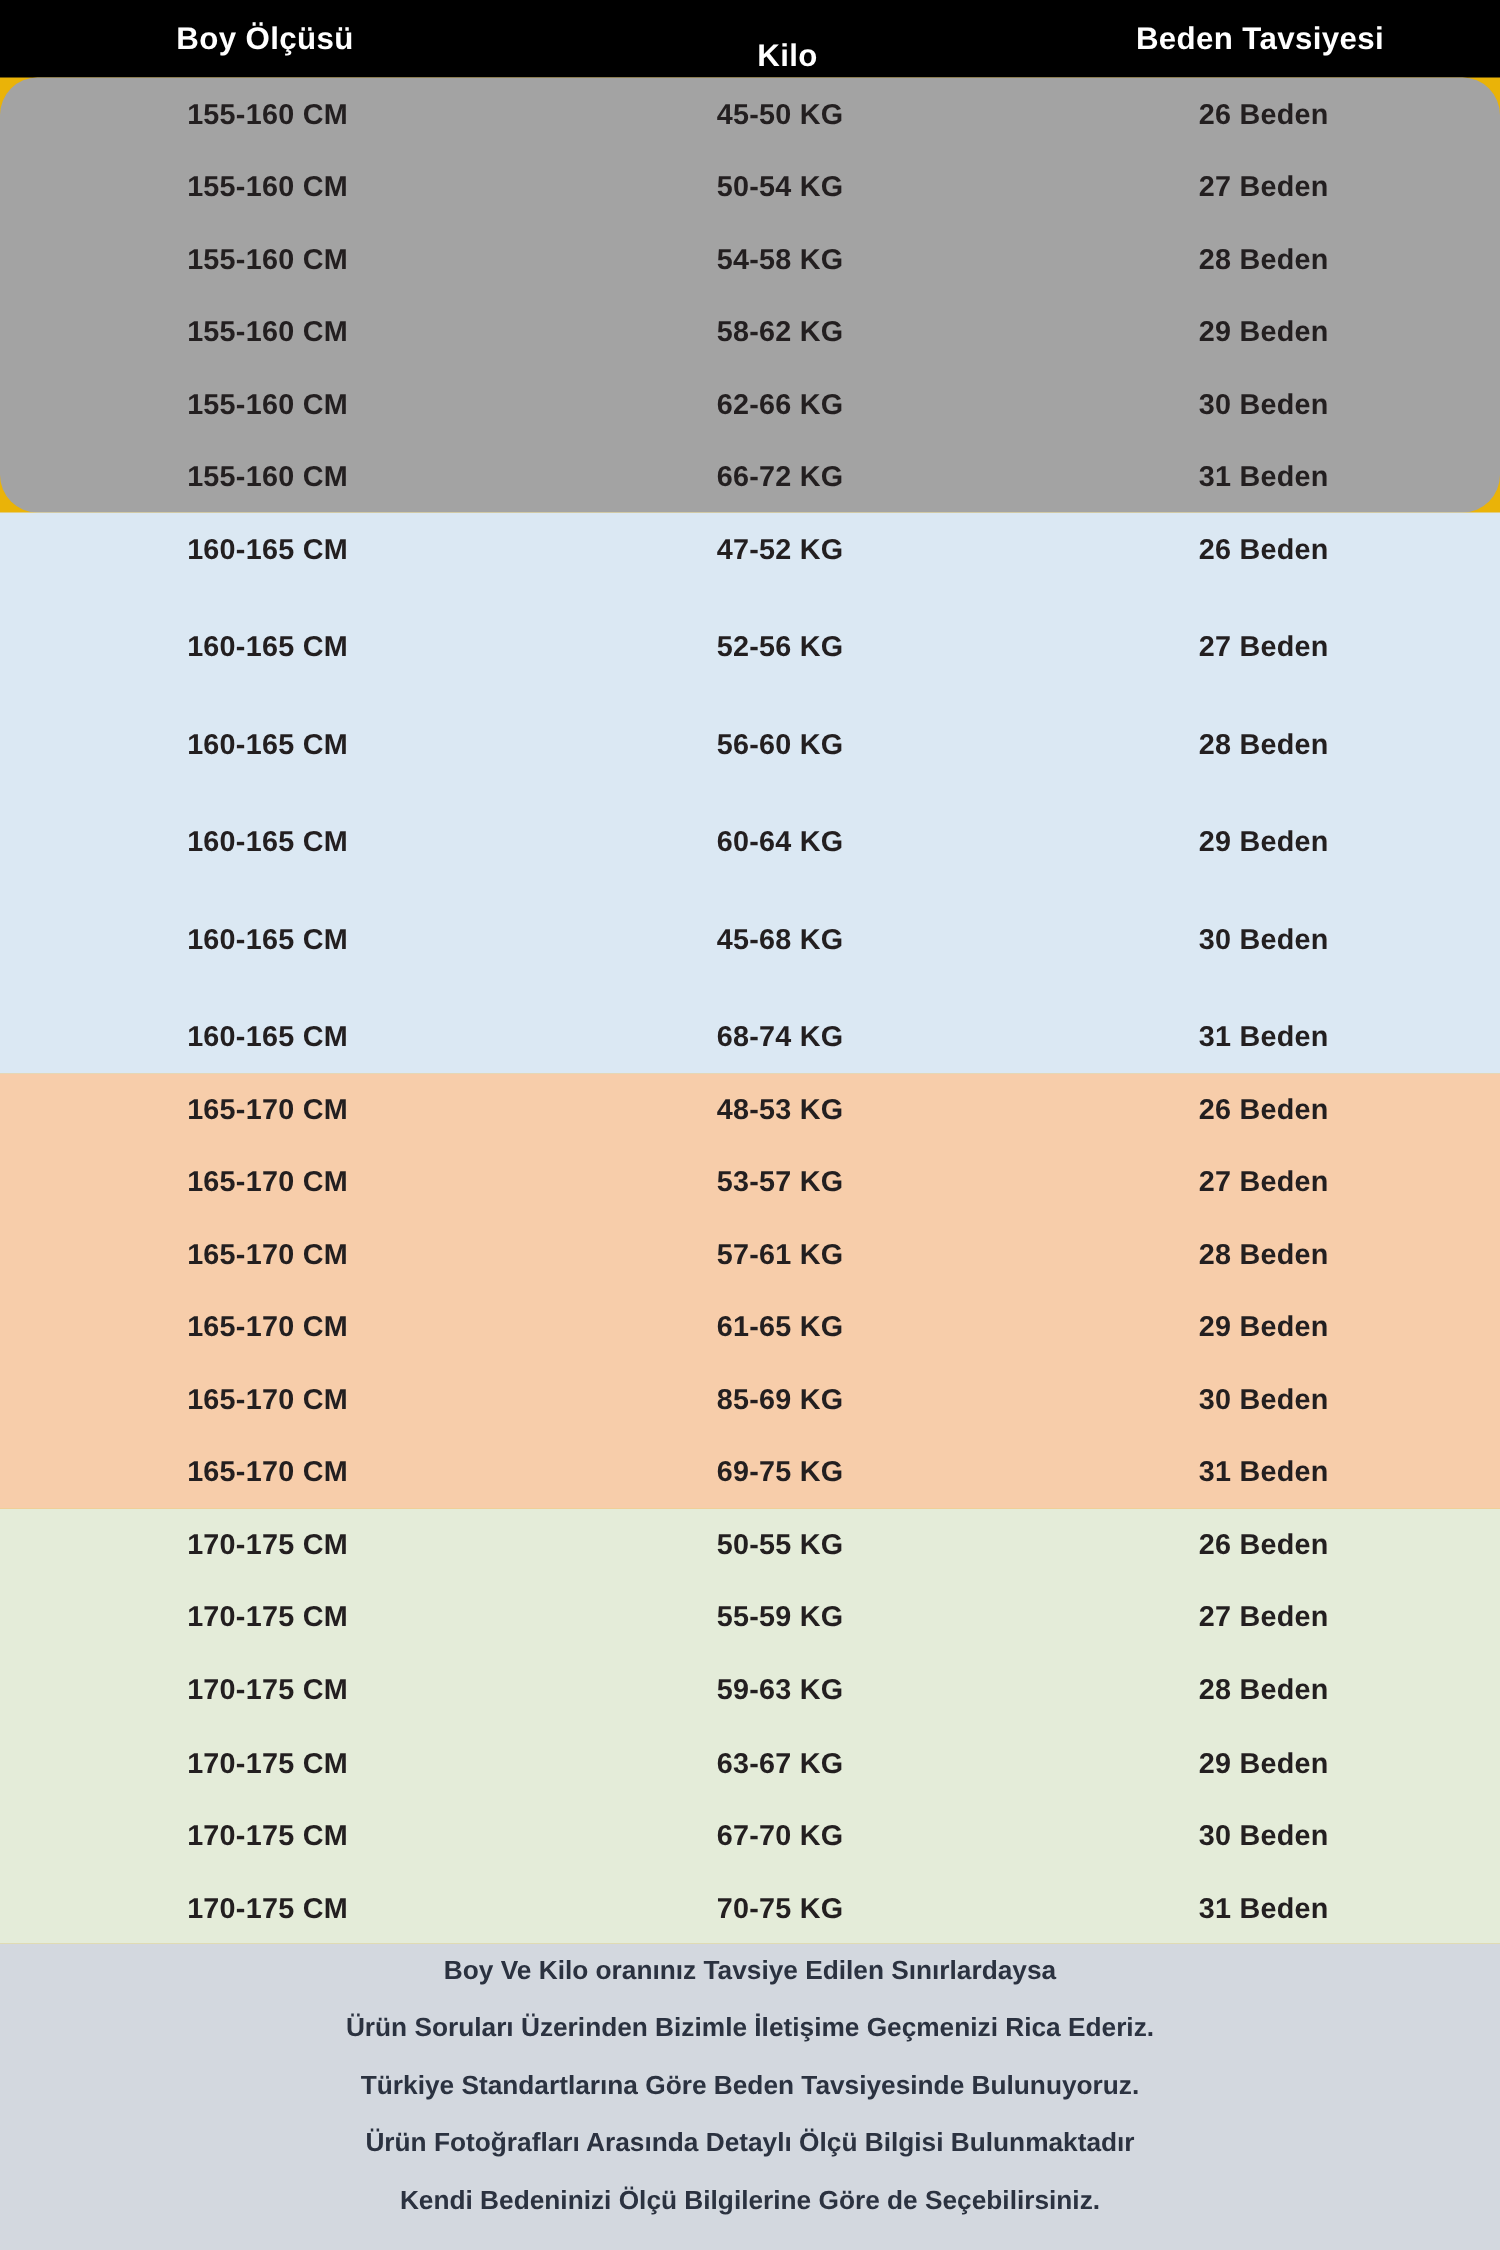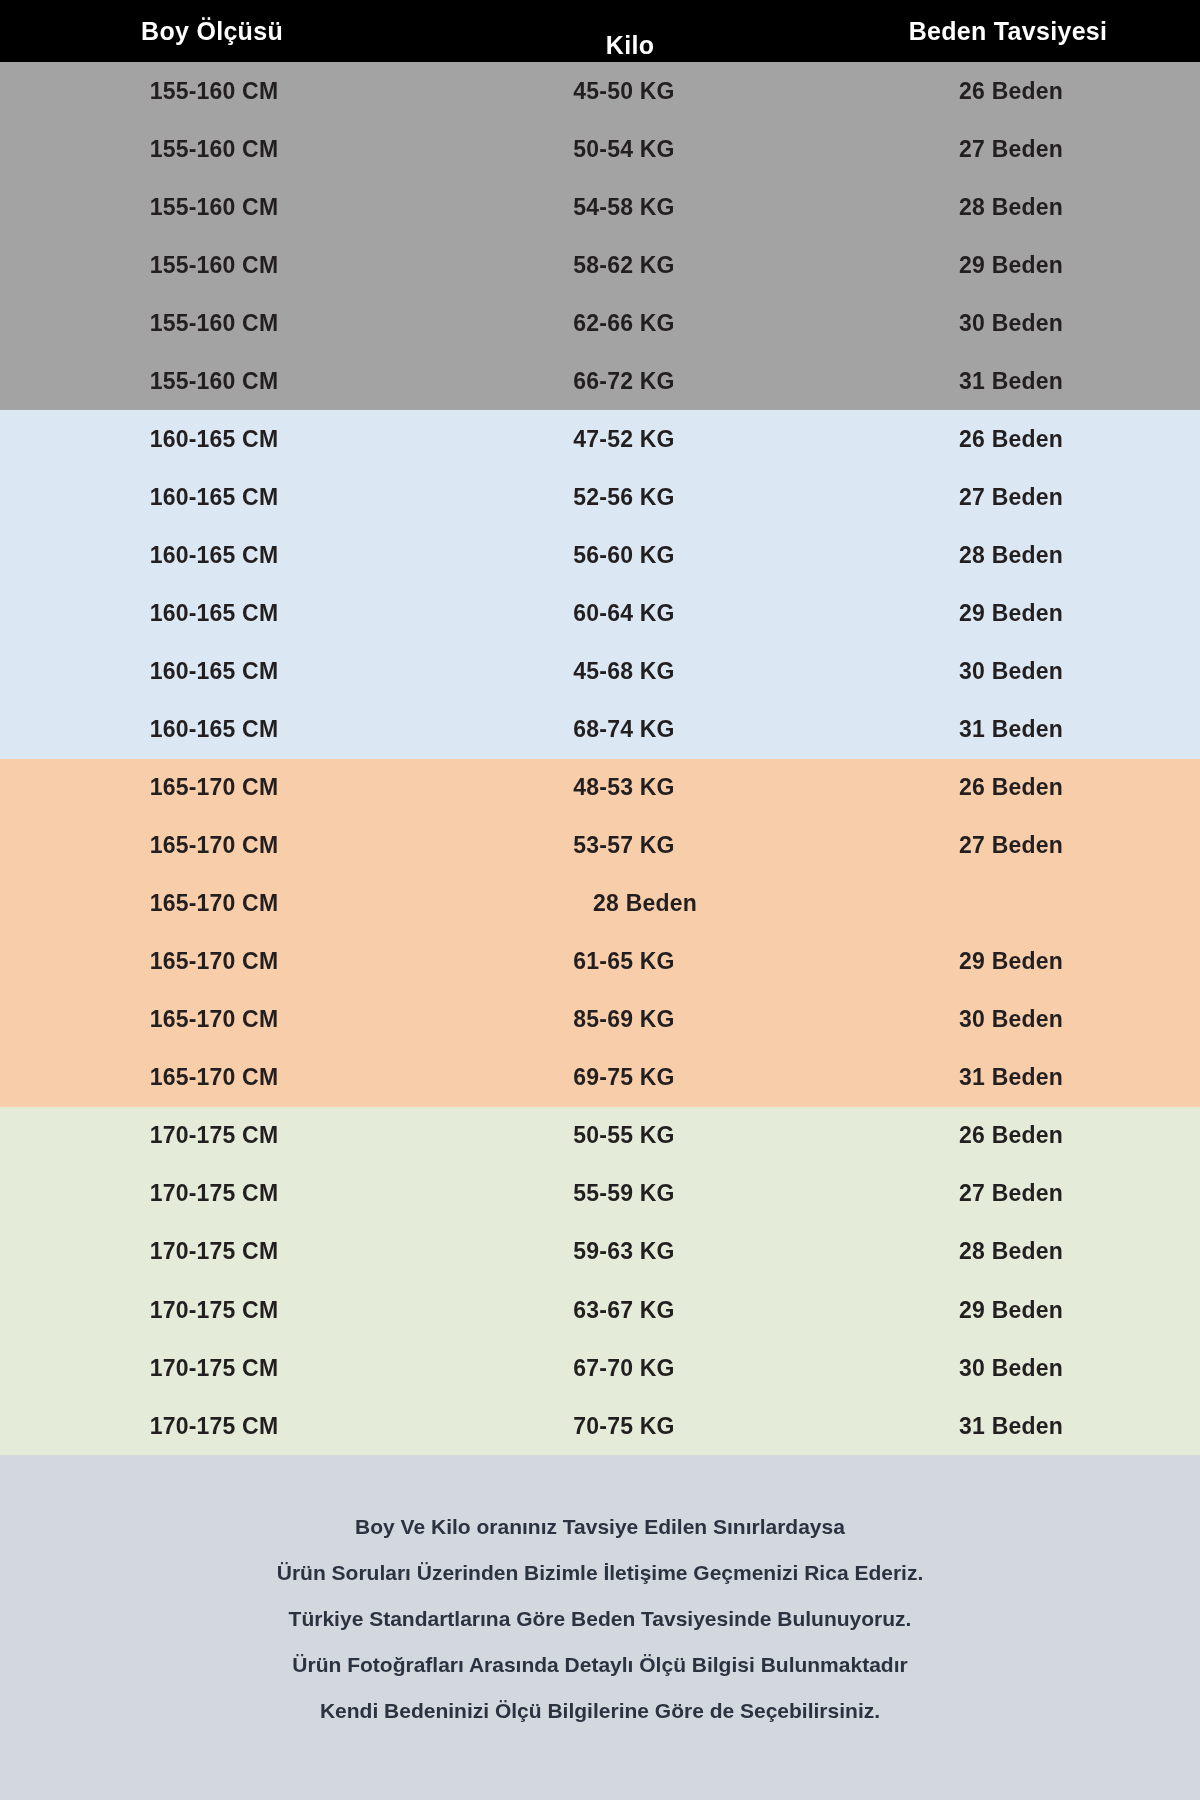--- a/index.html
+++ b/index.html
@@ -101,21 +101,21 @@
 
 <div class="size-chart">
 
   <div class="chart-header">
     <div class="cell col-height">Boy Ölçüsü</div>
     <div class="cell col-weight">Kilo</div>
     <div class="cell col-size">Beden Tavsiyesi</div>
   </div>
 
   <div class="chart-body">
-      <div class="group" style="background: rgb(163, 163, 163);">
+      <div class="group" style="background: rgb(163, 163, 163); border-radius: 30px;">
         <div class="row">
           <div class="cell col-height">155-160 CM</div>
           <div class="cell col-weight">45-50 KG</div>
           <div class="cell col-size">26 Beden</div>
         </div>
         <div class="row">
           <div class="cell col-height">155-160 CM</div>
           <div class="cell col-weight">50-54 KG</div>
           <div class="cell col-size">27 Beden</div>
         </div>
@@ -133,21 +133,21 @@
           <div class="cell col-height">155-160 CM</div>
           <div class="cell col-weight">62-66 KG</div>
           <div class="cell col-size">30 Beden</div>
         </div>
         <div class="row">
           <div class="cell col-height">155-160 CM</div>
           <div class="cell col-weight">66-72 KG</div>
           <div class="cell col-size">31 Beden</div>
         </div>
       </div>
-      <div class="group" style="background: rgb(219, 232, 243);">
+      <div class="group" style="background: rgb(219, 232, 243); gap: 20px;">
         <div class="row">
           <div class="cell col-height">160-165 CM</div>
           <div class="cell col-weight">47-52 KG</div>
           <div class="cell col-size">26 Beden</div>
         </div>
         <div class="row">
           <div class="cell col-height">160-165 CM</div>
           <div class="cell col-weight">52-56 KG</div>
           <div class="cell col-size">27 Beden</div>
         </div>
@@ -178,20 +178,21 @@
           <div class="cell col-weight">48-53 KG</div>
           <div class="cell col-size">26 Beden</div>
         </div>
         <div class="row">
           <div class="cell col-height">165-170 CM</div>
           <div class="cell col-weight">53-57 KG</div>
           <div class="cell col-size">27 Beden</div>
         </div>
         <div class="row">
           <div class="cell col-height">165-170 CM</div>
+          <div class="cell col-weight">57-61 KG</div>
           <div class="cell col-size">28 Beden</div>
         </div>
         <div class="row">
           <div class="cell col-height">165-170 CM</div>
           <div class="cell col-weight">61-65 KG</div>
           <div class="cell col-size">29 Beden</div>
         </div>
         <div class="row">
           <div class="cell col-height">165-170 CM</div>
           <div class="cell col-weight">85-69 KG</div>

